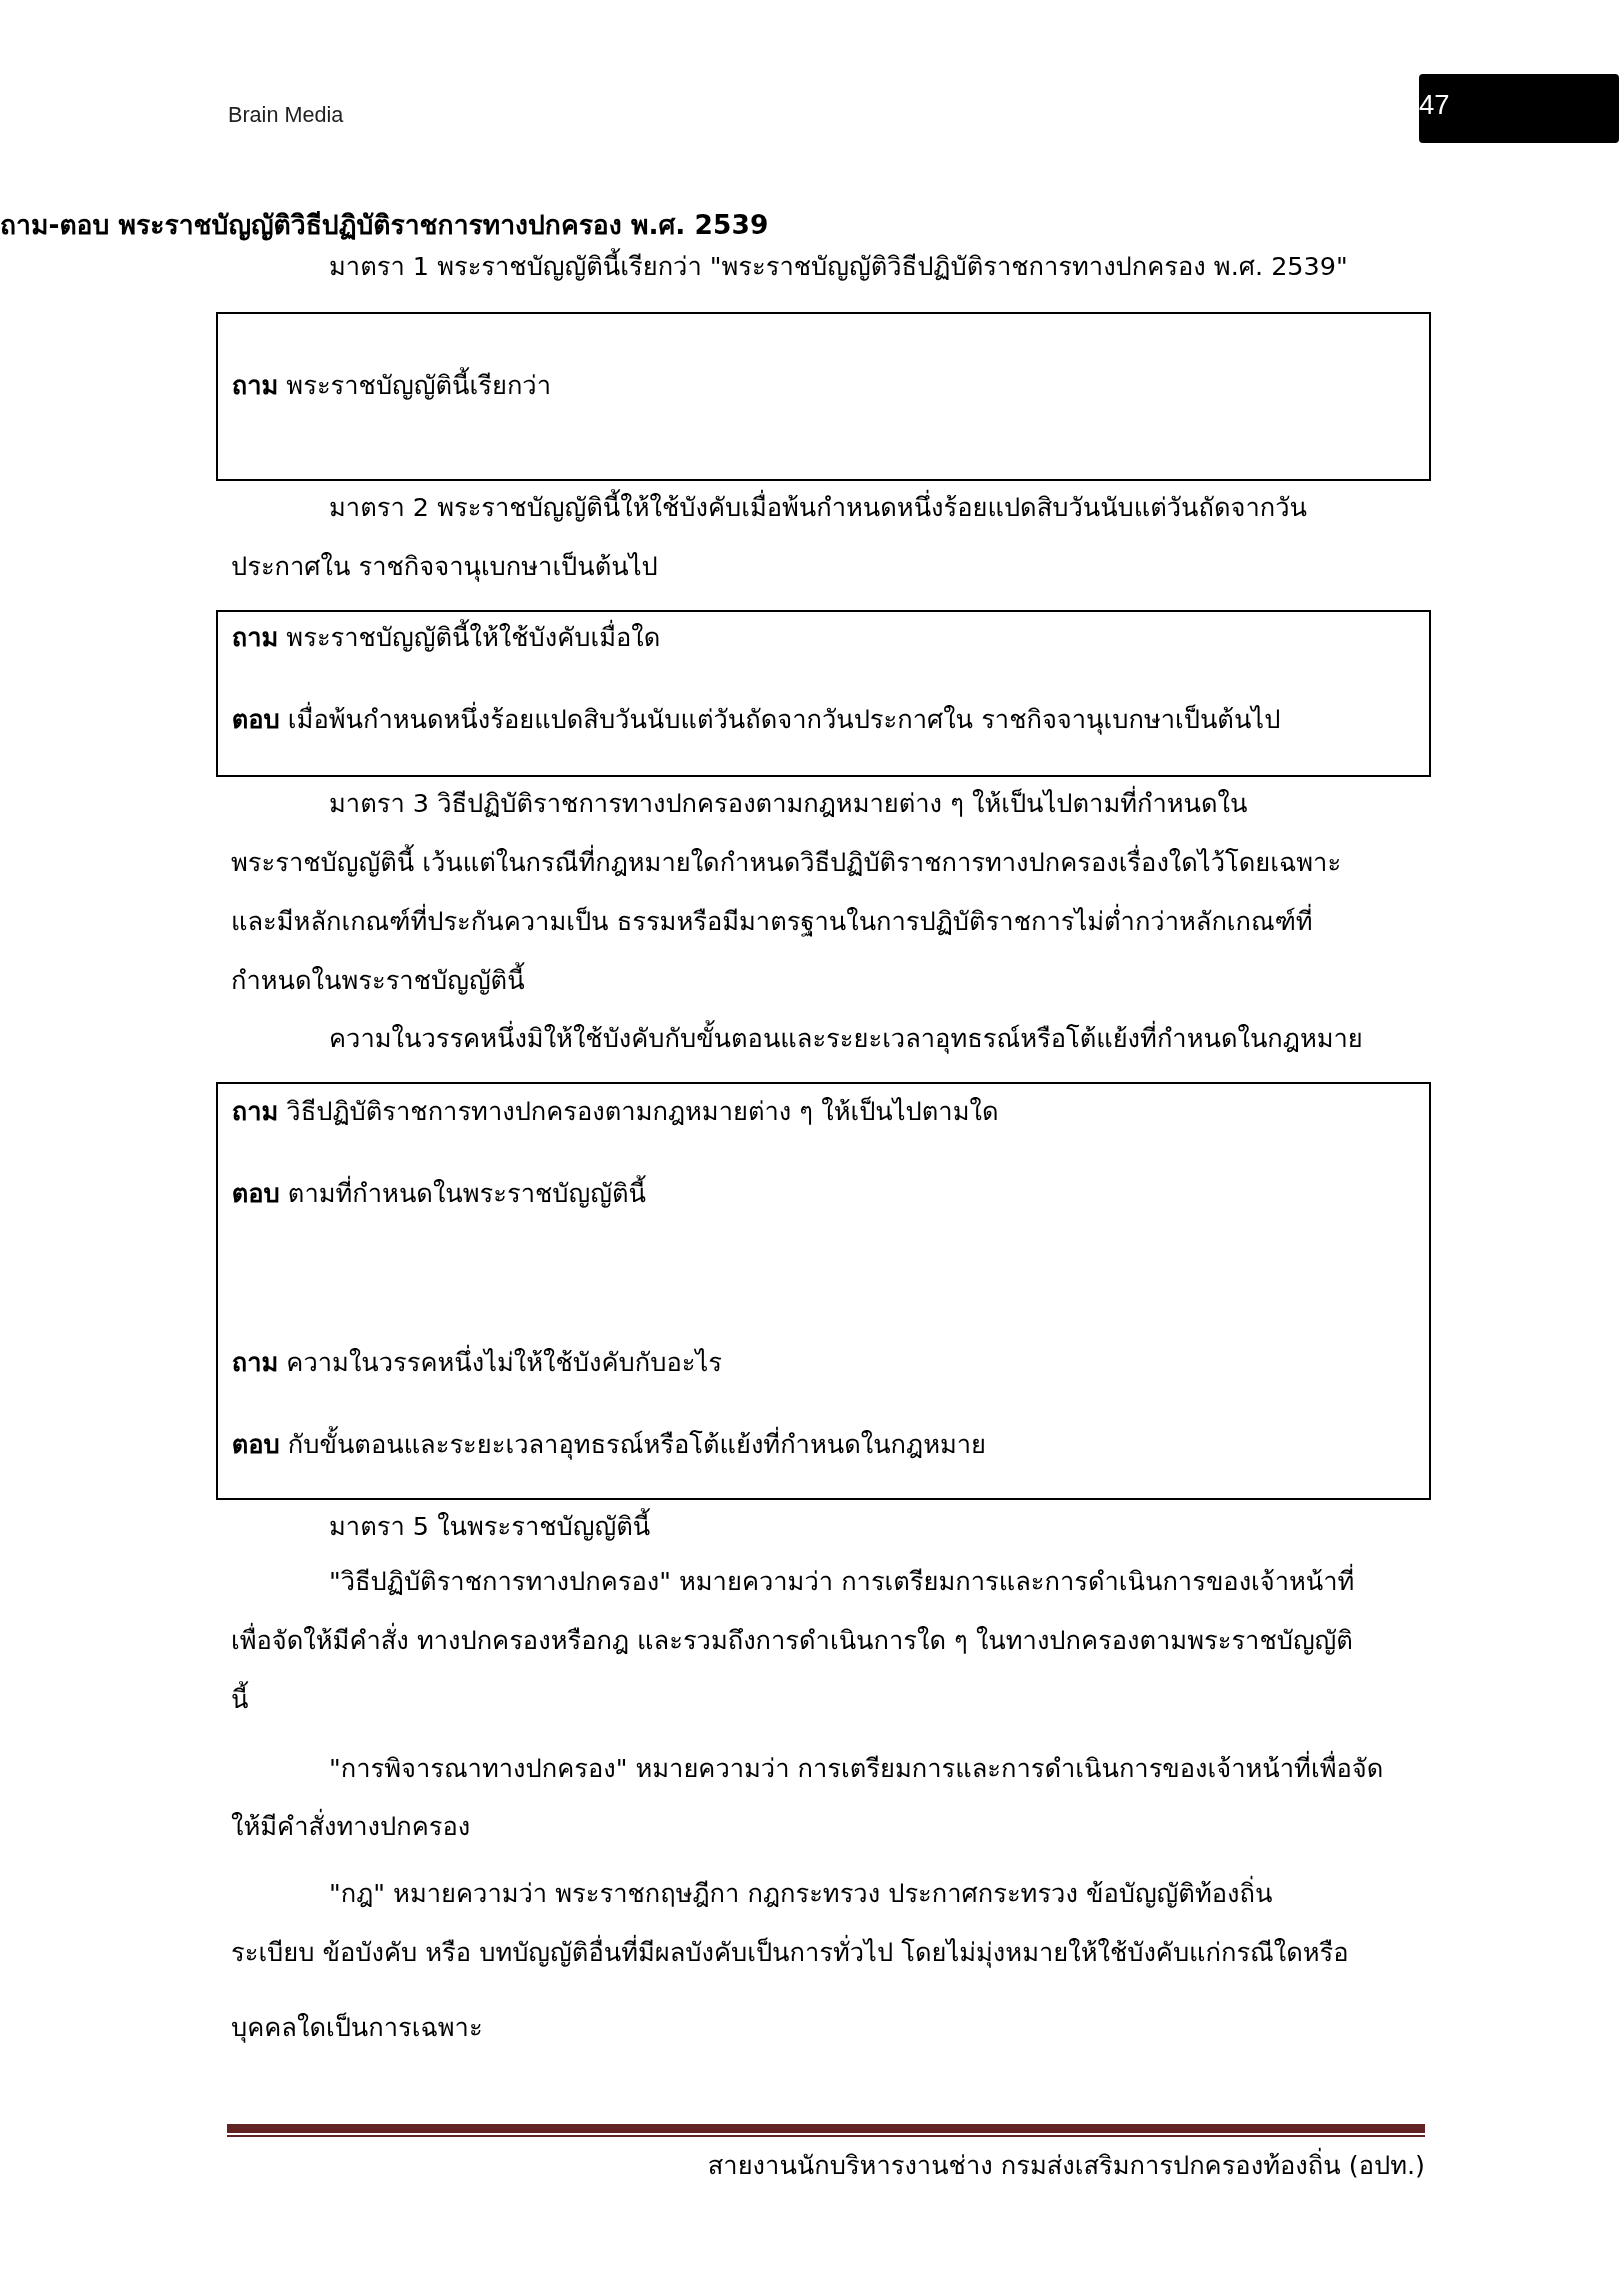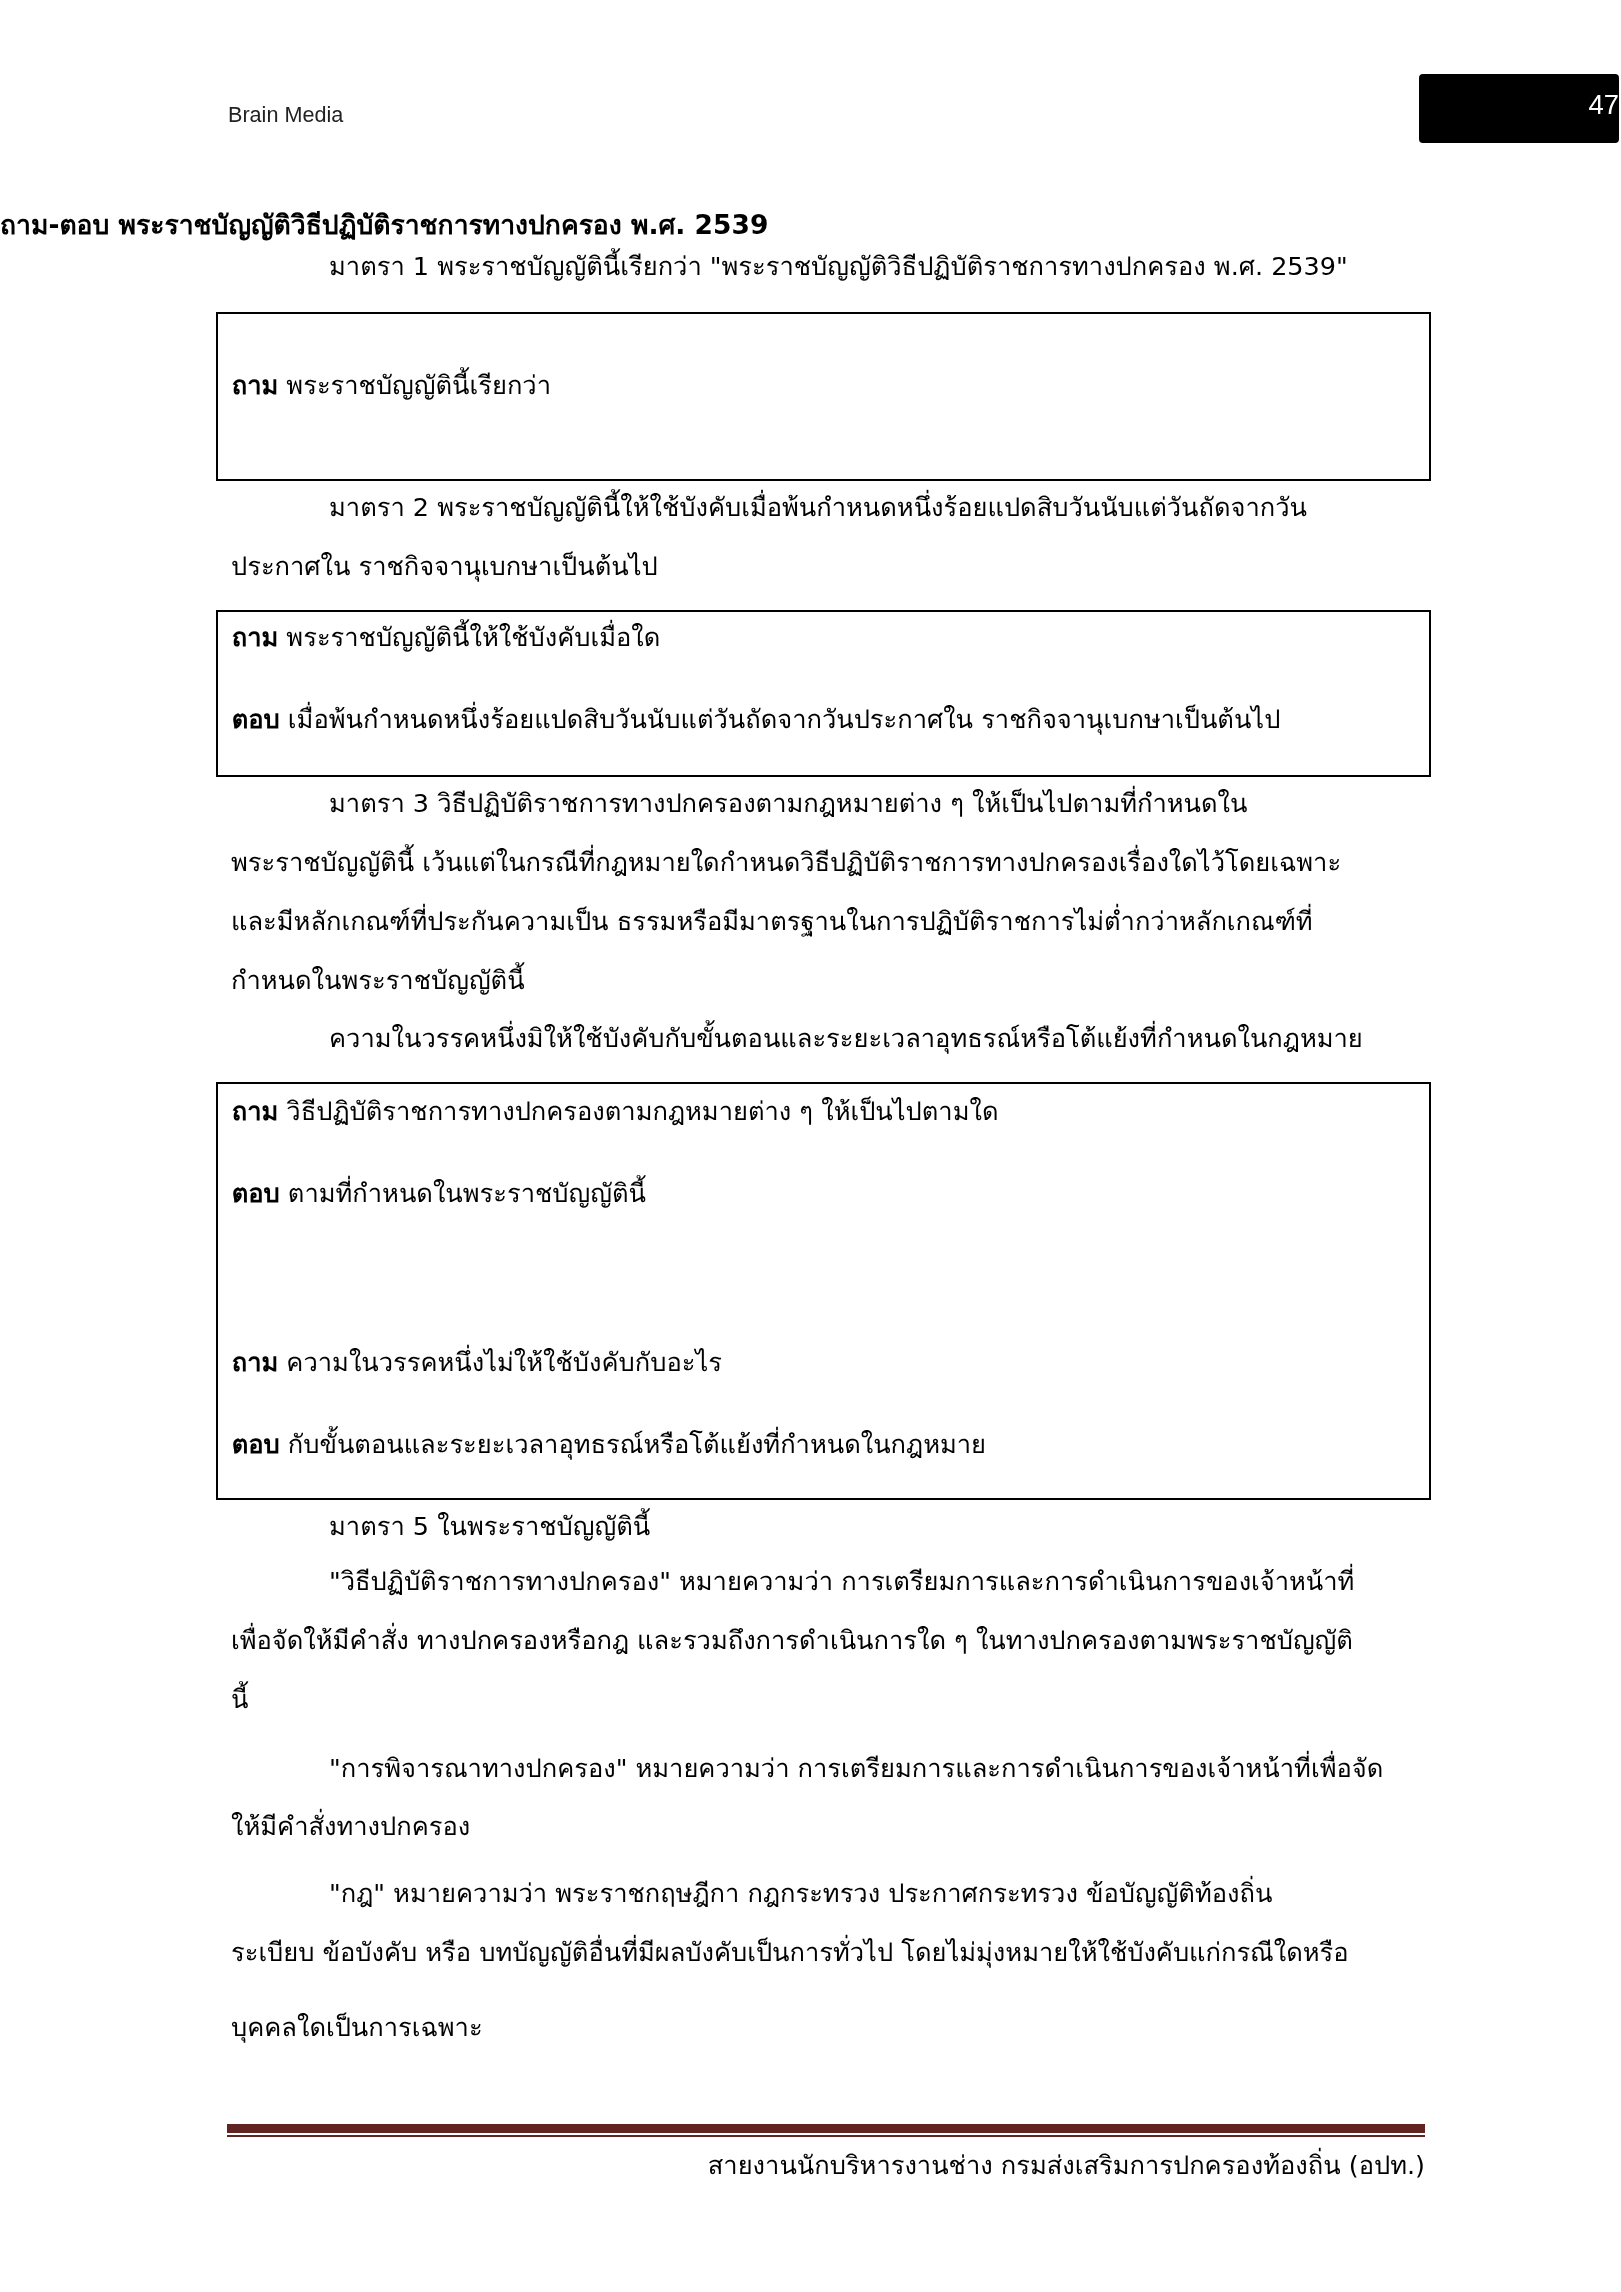--- a/index.html
+++ b/index.html
@@ -29,21 +29,21 @@
       top: 74px;
       width: 200px;
       height: 69px;
       background: #000;
       border-radius: 3.9px;
       color: #fff;
       font-family: "Liberation Sans", sans-serif;
       font-size: 27.4px;
       display: flex;
       align-items: center;
-      justify-content: flex-end;
+      justify-content: flex-start;
       padding-bottom: 7.8px;
       box-sizing: border-box;
     }
     .title {
       position: absolute;
       left: 0;
       width: 1621px;
       top: 204px;
       font-weight: bold;
       font-size: 26.5px;

